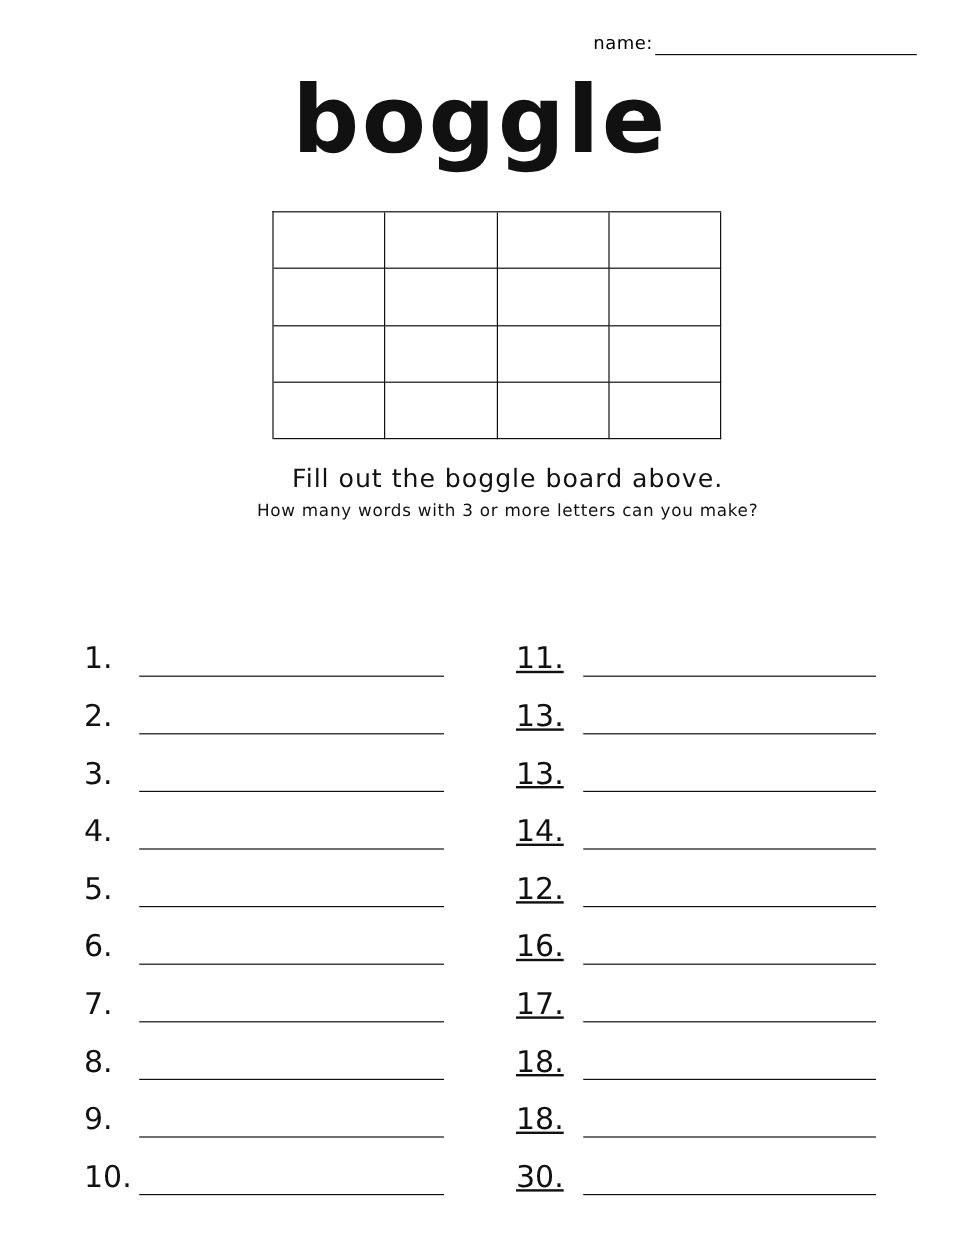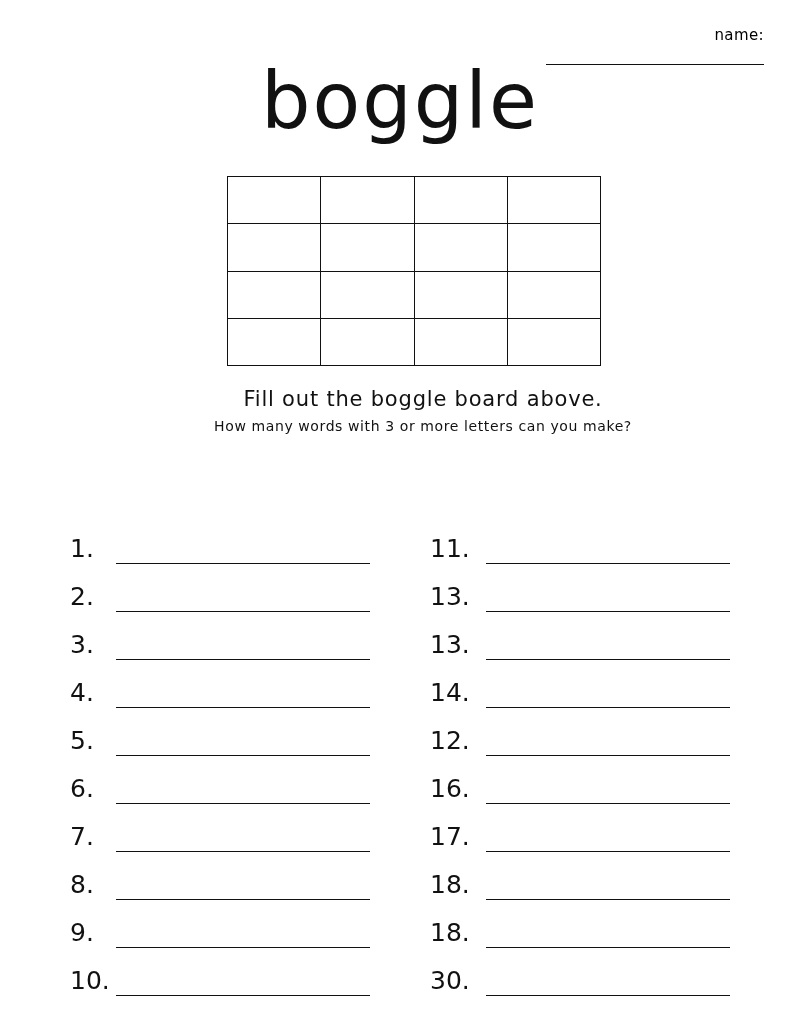--- a/index.html
+++ b/index.html
@@ -23,21 +23,20 @@
   }
 
   
   .name-row {
     position: absolute;
     top: 28px;
     right: 36px;
     display: flex;
     align-items: flex-end;
     gap: 2px;
-    flex-direction: column;
   }
   .name-label {
     font-family: "DejaVu Sans", sans-serif;
     font-size: 15px;
     letter-spacing: 0.4px;
     line-height: 1;
     padding-bottom: 2px;
   }
   .name-blank {
     width: 218px;
@@ -49,21 +48,21 @@
   .title-wrap {
     position: absolute;
     top: 62px;
     left: 0;
     width: 100%;
     text-align: center;
   }
   .title {
     display: inline-block;
     font-family: "DejaVu Sans", sans-serif;
-    font-weight: normal;
+    font-weight: bold;
     font-size: 78px;
     line-height: 1;
     letter-spacing: 2px;
     color: #111;
     
     position: relative;
   }
 
   
   .grid {
@@ -134,20 +133,21 @@
     font-size: 25px;
     line-height: 1;
     color: #111;
     width: 46px;
     text-align: left;
     padding-bottom: 3px;
     white-space: nowrap;
   }
   .col.right .line-num {
     width: 56px;
+    text-decoration: underline;
   }
   .line-blank {
     flex: 1;
     height: 20px;
     border-bottom: 1.7px solid #111;
   }
 </style>
 </head>
 <body>
 

